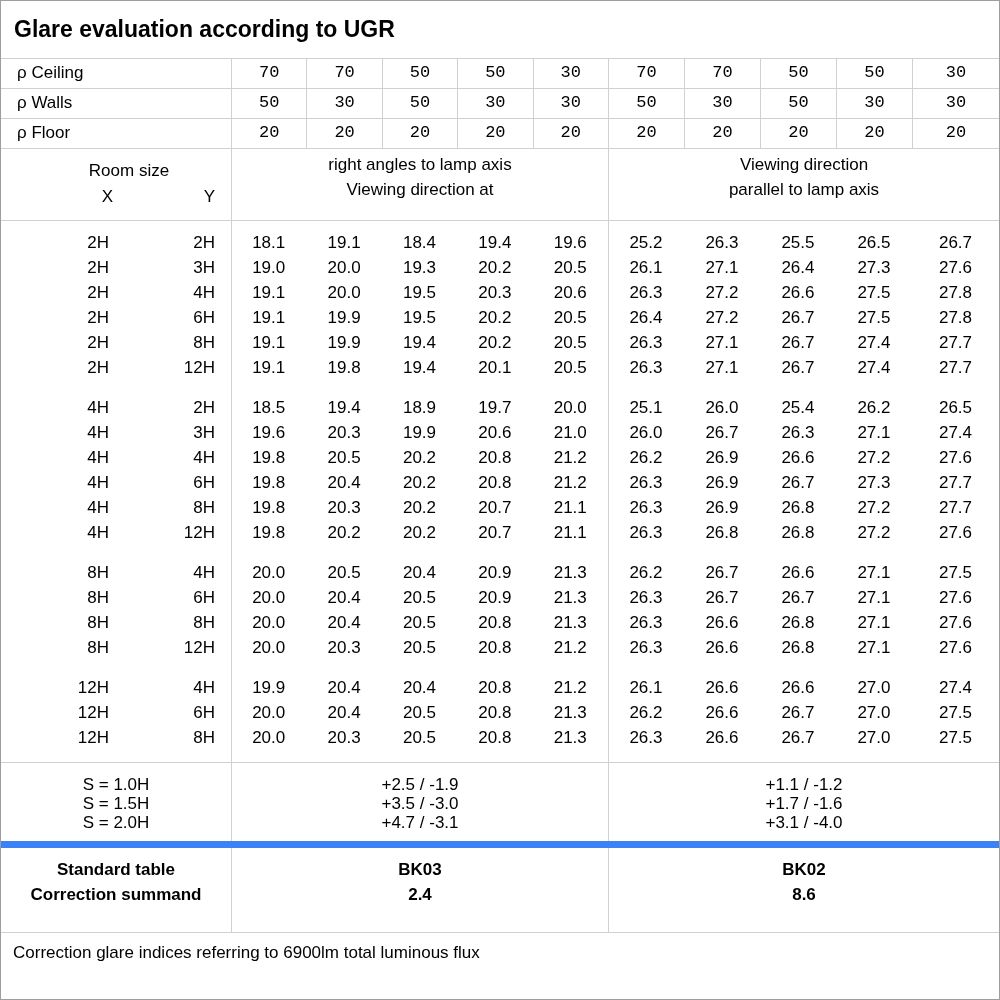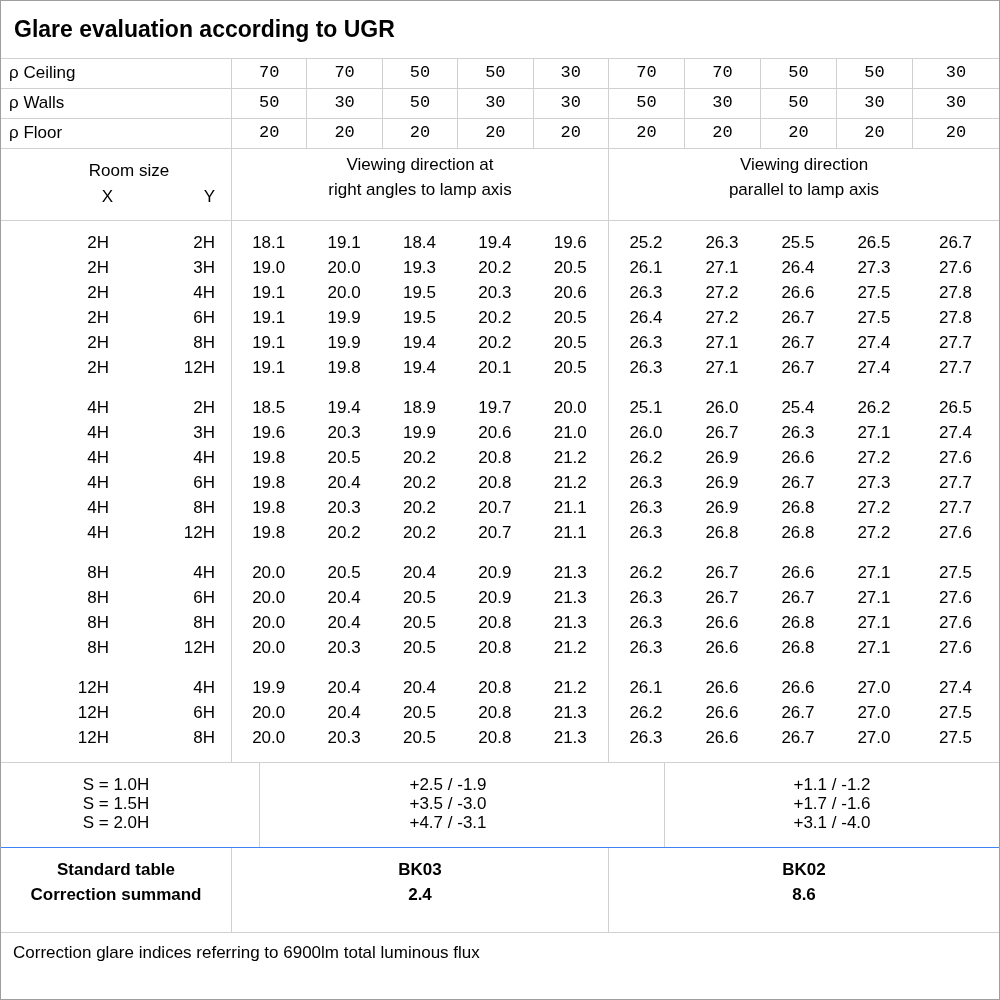--- a/index.html
+++ b/index.html
@@ -16,21 +16,21 @@
     height:58px; border-bottom:1px solid #d0d0d0;
     display:flex; align-items:center; padding-left:13px;
     font-size:23px; font-weight:bold;
   }
 
   
   .rho-row {
     height:30px; border-bottom:1px solid #d0d0d0;
     display:grid; grid-template-columns:230px repeat(5,75.4px) repeat(4,76px) 1fr;
   }
-  .rho-row .lbl { padding-left:8px; line-height:28px; }
+  .rho-row .lbl { padding-left:16px; line-height:28px; }
   .rho-row .val { text-align:center; line-height:28px; border-left:1px solid #d0d0d0;font-family:Liberation Mono, monospace; }
 
   
   .header-row {
     height:72px; border-bottom:1px solid #d0d0d0;
     display:grid; grid-template-columns:230px 377px 1fr;
   }
   .hdr-label { padding-top:9px; }
   .hdr-label .room-size { text-align:center; padding-right:22px; line-height:26px;padding-left:48px; }
   .hdr-label .xy { display:flex; line-height:26px; }
@@ -49,22 +49,22 @@
   }
   .data-row .x { text-align:right; padding-right:4px; }
   .data-row .y { text-align:right; padding-right:16px; }
   .data-row .v { text-align:center; }
 
   
   .variation-row { height:33px; border-bottom:1px solid #d0d0d0; line-height:31px; padding-left:12px; }
 
   
   .s-row {
-    height:85px; border-bottom:1px solid #3b82f6;
-    display:grid; grid-template-columns:230px 377px 1fr;gap:28px;
+    height:85px; border-bottom:7px solid #3b82f6;
+    display:grid; grid-template-columns:230px 377px 1fr;
   }
   .s-row .col { padding-top:12px; text-align:center; line-height:19px; }
   .s-row .col.bordered { border-left:1px solid #d0d0d0; }
 
   
   .standard-row {
     height:85px; border-bottom:1px solid #d0d0d0;
     display:grid; grid-template-columns:230px 377px 1fr;font-weight:bold;
   }
   .standard-row .col { padding-top:9px; text-align:center; line-height:25px; }
@@ -126,22 +126,22 @@
 
   <div class="row header-row">
     <div class="hdr-label">
       <div class="room-size">Room size</div>
       <div class="xy">
         <span class="x">X</span>
         <span class="y">Y</span>
       </div>
     </div>
     <div class="hdr-group">
+      <div>right angles to lamp axis</div>
       <div>Viewing direction at</div>
-      <div>right angles to lamp axis</div>
     </div>
     <div class="hdr-group">
       <div>Viewing direction</div>
       <div>parallel to lamp axis</div>
     </div>
   </div>
 
   <div class="data-area" id="data-area">
     <div class="vline v1"></div>
     <div class="vline v2"></div>

